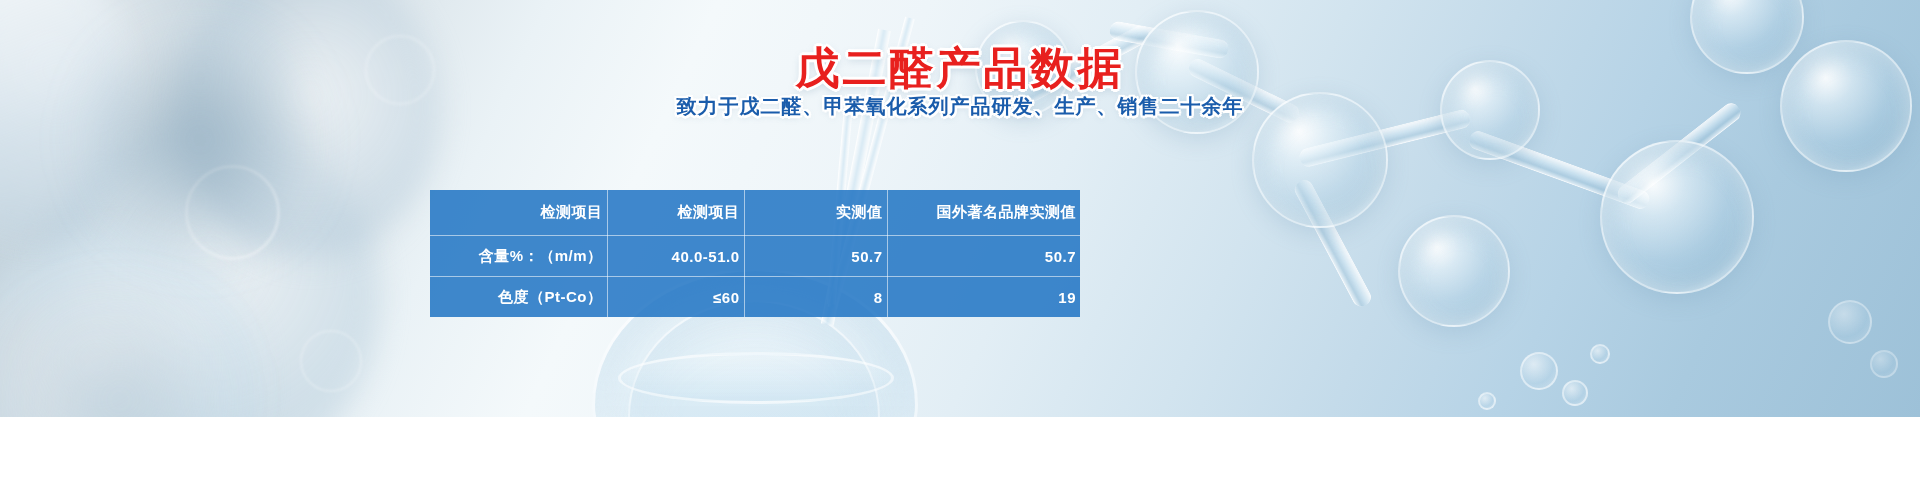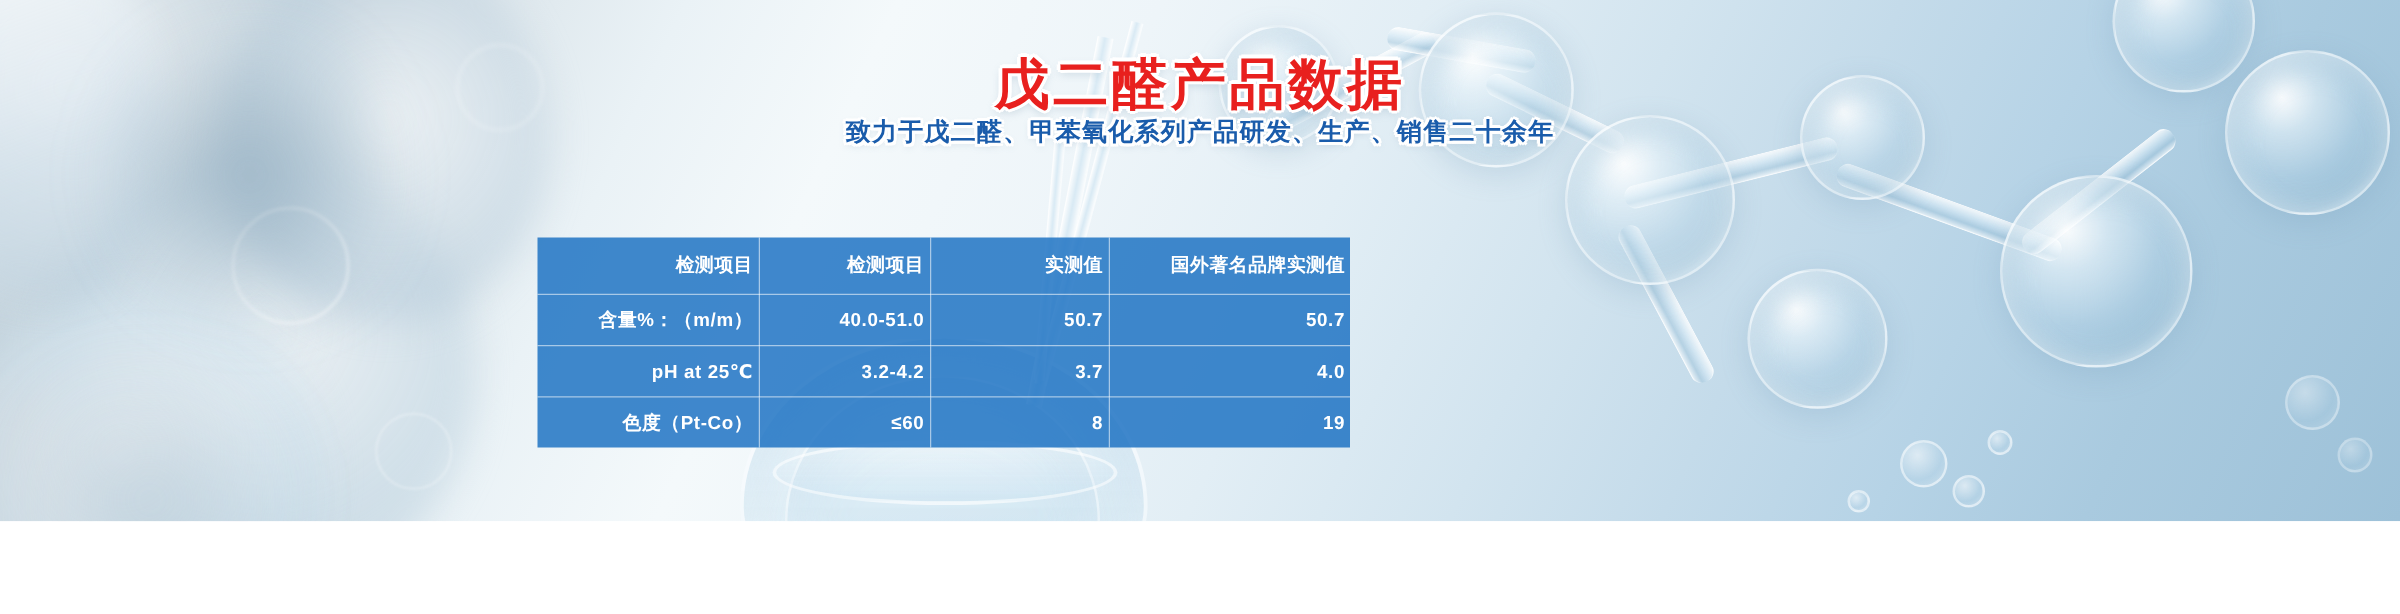--- a/index.html
+++ b/index.html
@@ -278,26 +278,20 @@
         </tr>
       </thead>
       <tbody>
         <tr>
           <td>含量%：（m/m）</td>
           <td>40.0-51.0</td>
           <td>50.7</td>
           <td>50.7</td>
         </tr>
         <tr>
-          <td>pH at 25℃</td>
-          <td>3.2-4.2</td>
-          <td>3.7</td>
-          <td>4.0</td>
-        </tr>
-        <tr>
           <td>色度（Pt-Co）</td>
           <td>≤60</td>
           <td>8</td>
           <td>19</td>
         </tr>
       </tbody>
     </table>
   </div>
 
 </div>

